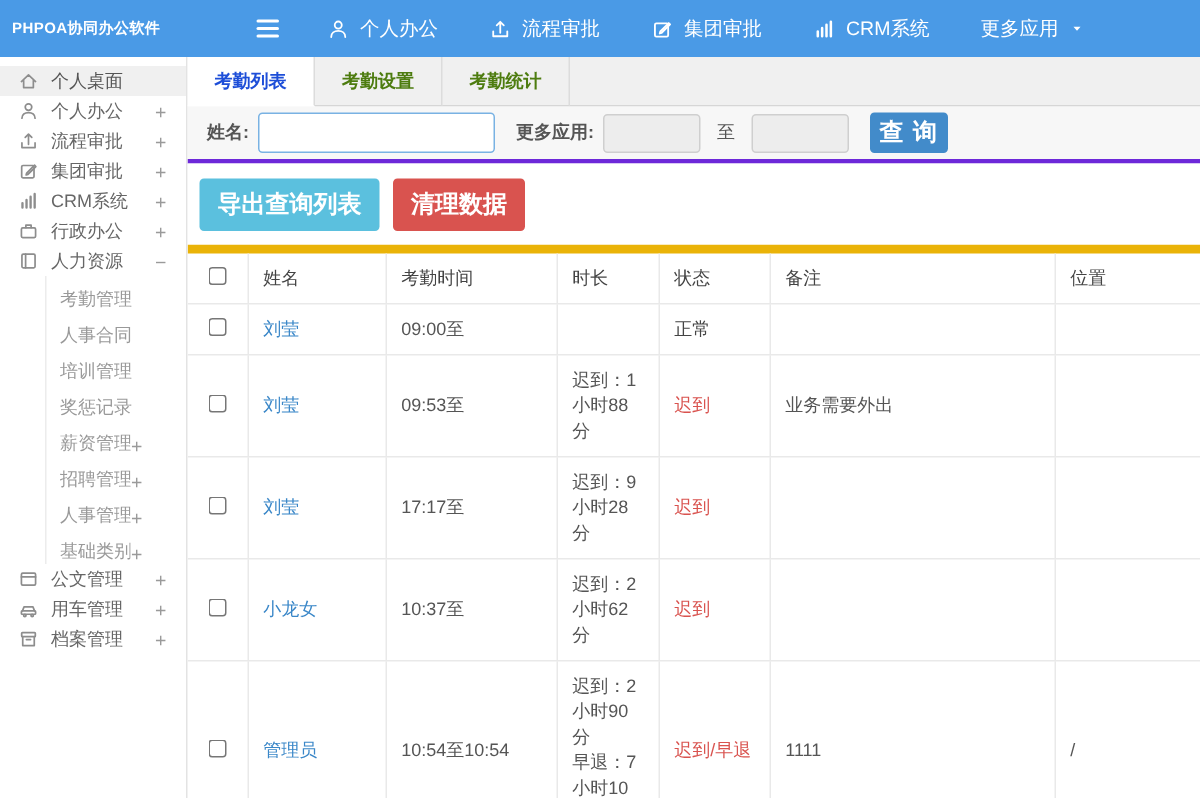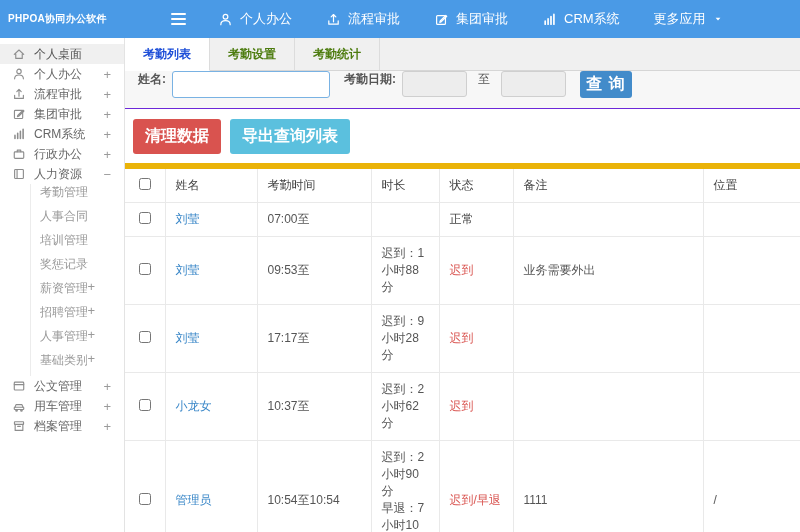--- a/index.html
+++ b/index.html
@@ -21,31 +21,31 @@
   .sidebar{width:125px;flex:none;border-right:1px solid #e3e3e3;overflow:hidden;background:#fff;padding-top:6px;}
   .main{flex:1;min-width:0;display:flex;flex-direction:column;overflow:hidden;}
 
   
   .side-item{display:flex;align-items:center;height:20px;padding:0 13px 0 12px;color:#666;cursor:pointer;}
   .side-item.active{background:#f0f0f0;color:#555;}
   .side-item .icn{width:14px;height:14px;margin-right:8px;color:#8d8d8d;}
   .side-item .lbl{flex:1;white-space:nowrap;overflow:hidden;}
   .expand{color:#9a9a9a;font-size:13px;line-height:1;}
   .submenu{margin-left:30px;border-left:1px solid #ececec;}
-  .sub-item{display:flex;align-items:flex-start;height:24px;padding:0 29px 0 9px;color:#999;cursor:pointer;}
+  .sub-item{display:flex;align-items:flex-end;height:24px;padding:0 29px 0 9px;color:#999;cursor:pointer;}
   .sub-item .lbl{flex:1;white-space:nowrap;overflow:hidden;}
 
   
   .tabbar{display:flex;background:#f0f0f0;flex:none;}
   .tab{padding:8px 18px 7px;font-weight:bold;color:#4d7c0f;border-right:1px solid #dcdcdc;border-bottom:1px solid #d6d6d6;cursor:pointer;white-space:nowrap;}
   .tab.active{background:#fff;color:#1d4ed8;border-bottom-color:#fff;}
   .tab-fill{flex:1;border-bottom:1px solid #d6d6d6;}
 
   
-  .filterbar{height:38px;flex:none;background:#f7f7f7;border-bottom:1px solid #6d28d9;display:flex;padding-left:13px;}
+  .filterbar{height:38px;flex:none;background:#f7f7f7;border-bottom:3px solid #6d28d9;display:flex;align-items:center;padding-left:13px;}
   .f-label{font-weight:bold;color:#555;white-space:nowrap;}
   .name-input{width:158px;height:27px;margin-left:6px;border:1px solid #79b2e3;border-radius:3px;padding:0 7px;outline:none;background:#fff;font-size:12px;}
   .date-label{margin-left:14px;}
   .date-input{width:65px;height:26px;margin-left:6px;background:#ededed;border:1px solid #cfcfcf;border-radius:3px;padding:0 5px;font-size:12px;color:#555;}
   .to{margin:0 5px 0 11px;color:#555;}
   .btn{border:none;border-radius:3px;color:#fff;font-size:16px;font-weight:bold;cursor:pointer;font-family:inherit;}
   .btn-search{margin-left:14px;width:52px;height:27px;background:#428bca;letter-spacing:1px;}
 
   
   .actionbar{padding:10px 0 9px 8px;display:flex;gap:9px;background:#fff;flex:none;}
@@ -228,30 +228,30 @@
     <div class="tabbar" id="tabbar">
         <div class="tab active">考勤列表</div>
         <div class="tab">考勤设置</div>
         <div class="tab">考勤统计</div>
         <div class="tab-fill"></div>
       </div>
 
     <div class="filterbar">
       <span class="f-label">姓名:</span>
       <input class="name-input" type="text" value="" style="">
-      <span class="f-label date-label">考勤日期:</span>
+      <span class="f-label date-label">更多应用:</span>
       <input class="date-input" type="text" value="" style="">
       <span class="to">至</span>
       <input class="date-input" type="text" value="" style="">
       <button class="btn btn-search">查 询</button>
     </div>
 
     <div class="actionbar">
+      <button class="btn btn-info">导出查询列表</button>
       <button class="btn btn-danger">清理数据</button>
-      <button class="btn btn-info">导出查询列表</button>
     </div>
 
     <div class="grid-wrap">
       <table>
         <colgroup>
           <col style="width:40px">
             <col style="width:92px">
             <col style="width:114px">
           <col style="width:68px">
             <col style="width:74px">
@@ -266,21 +266,21 @@
               <th>时长</th>
               <th>状态</th>
               <th>备注</th>
               <th>位置</th>
             </tr>
           </thead>
         <tbody id="grid-body">
             <tr>
               <td class="c-check"><input type="checkbox" style=""></td>
               <td><span class="name-link">刘莹</span></td>
-              <td>07:00至</td>
+              <td>09:00至</td>
               <td class="dur"></td>
               <td class="st-normal">正常</td>
               <td></td>
               <td></td>
             </tr>
             <tr>
               <td class="c-check"><input type="checkbox" style=""></td>
               <td><span class="name-link">刘莹</span></td>
               <td>09:53至</td>
               <td class="dur">

